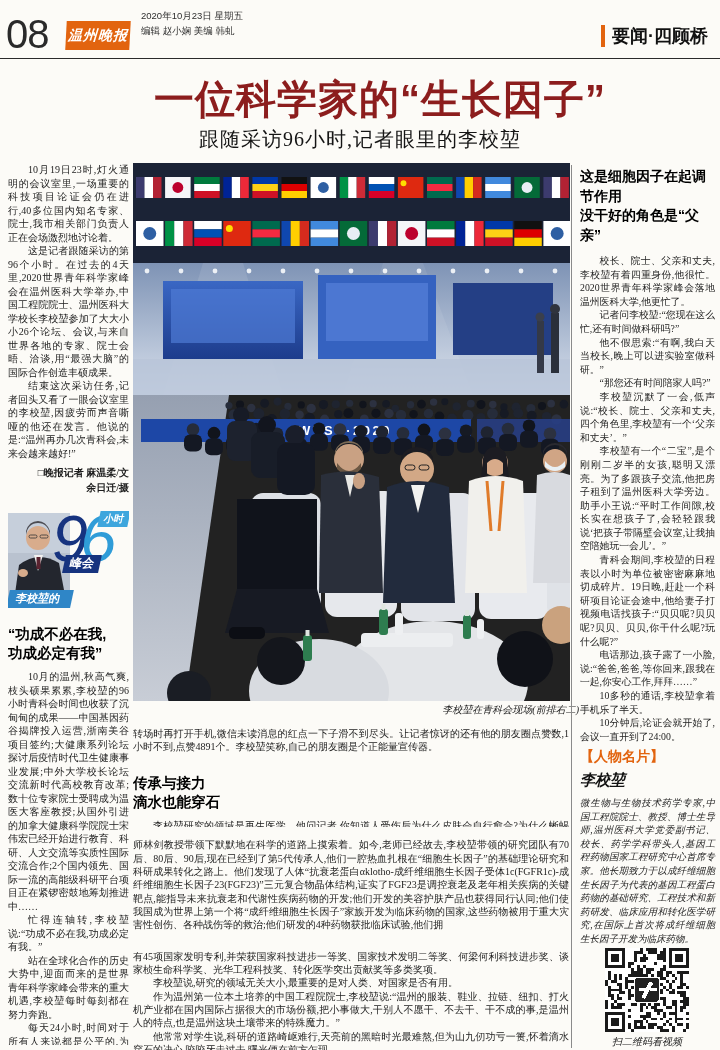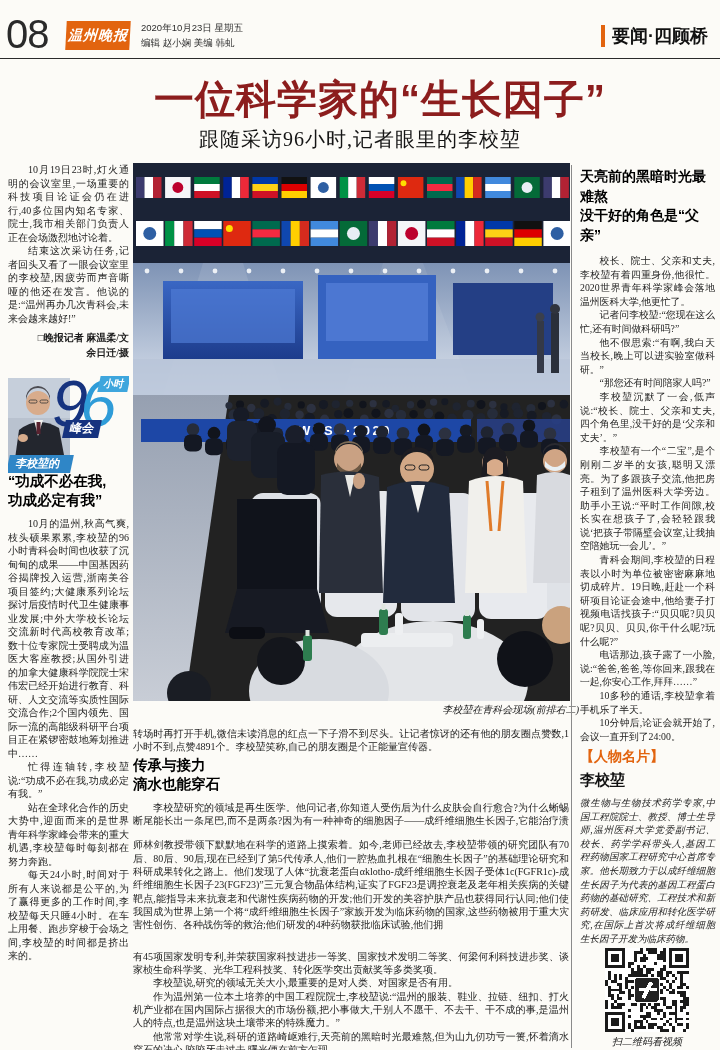--- a/index.html
+++ b/index.html
@@ -6,21 +6,21 @@
   .page{position:relative;width:720px;height:1050px;margin:0 auto;background:#fcfbf7;
         font-family:"Liberation Serif","DejaVu Serif",serif;color:#1c1c1c;overflow:hidden;}
 
   
   .pagenum{position:absolute;left:6px;top:12px;font-family:"Liberation Sans","DejaVu Sans",sans-serif;
            font-weight:400;font-size:40px;line-height:44px;color:#2a2a2a;letter-spacing:-1px;}
   .brandbox{position:absolute;left:66px;top:21px;width:64px;height:29px;background:#e2640f;
             color:#fff;display:flex;align-items:center;justify-content:center;
             font-family:"Liberation Sans",sans-serif;font-weight:bold;font-style:italic;
             font-size:14px;letter-spacing:1px;transform:skewX(-3deg);}
-  .dateblock{position:absolute;left:141px;top:20px;font-family:"Liberation Sans",sans-serif;
+  .dateblock{position:absolute;left:141px;top:8px;font-family:"Liberation Sans",sans-serif;
              font-size:9.5px;line-height:15px;color:#2e2e2e;}
   .sectiontag{position:absolute;right:12px;top:24px;display:flex;align-items:center;gap:7px;
               font-family:"Liberation Sans",sans-serif;font-size:18px;font-weight:bold;color:#111;}
   .sectionbar{width:4px;height:22px;background:#e2640f;}
   .headrule{position:absolute;left:0;top:58px;width:720px;border-top:1.5px solid #2a2a2a;}
 
   
   .headline{position:absolute;left:0;top:76px;width:720px;text-align:center;
             font-family:"Liberation Sans","DejaVu Sans",sans-serif;font-weight:900;
             font-size:40px;line-height:46px;color:#8c1d1d;letter-spacing:1px;margin-left:20px;}
@@ -47,21 +47,21 @@
              font-family:"Liberation Sans",sans-serif;font-size:10px;font-weight:bold;
              padding:1px 5px;transform:skewX(-12deg);}
   .b96-summit{position:absolute;left:56px;top:52px;background:#16337f;color:#fff;
               font-family:"Liberation Sans",sans-serif;font-size:12px;font-weight:bold;
               padding:2px 6px;transform:skewX(-12deg);}
   .b96-who{position:absolute;left:0;bottom:-2px;background:#2f86c7;color:#fff;
            font-family:"Liberation Sans",sans-serif;font-size:11px;font-weight:bold;
            padding:2px 12px 2px 8px;transform:skewX(-12deg);}
 
   .sec-head{font-family:"Liberation Sans","DejaVu Sans",sans-serif;font-weight:bold;
-            font-size:14.5px;line-height:19px;color:#000;margin:2px 0 7px 0;}
+            font-size:14.5px;line-height:19px;color:#000;margin:20px 0 7px 0;}
 
   
   .photo{position:absolute;left:133px;top:163px;width:437px;height:538px;background:#222;}
   .photo svg{display:block;width:100%;height:100%;}
   .wyss{font-family:"Liberation Sans",sans-serif;font-weight:bold;letter-spacing:2.5px;}
   .photocap{position:absolute;left:145px;top:703px;width:434px;text-align:right;
             font-style:italic;font-size:10px;color:#222;}
 
   
   .bottomcols{position:absolute;left:133px;top:727px;width:436px;height:323px;
@@ -71,21 +71,21 @@
   
   .vrule{position:absolute;left:571px;top:165px;height:883px;border-left:1px solid #8a8a8a;}
   .rightcol{position:absolute;left:580px;top:167px;width:135px;height:578px;overflow:hidden;}
   .rc-head{font-family:"Liberation Sans","DejaVu Sans",sans-serif;font-weight:bold;
            font-size:14px;line-height:19.5px;color:#000;margin-bottom:9px;}
   .rc-body{font-size:9.8px;line-height:13.6px;}
 
   .profile{position:absolute;left:580px;top:748px;width:135px;}
   .profile-tag{font-family:"Liberation Sans",sans-serif;font-weight:bold;font-size:14px;color:#e2640f;}
   .profile-name{font-family:"Liberation Sans",sans-serif;font-weight:bold;font-size:15px;
-                color:#111;margin:5px 0 7px 0;}
+                color:#111;margin:5px 0 7px 0;font-style:italic;}
   .profile-text{font-style:italic;font-size:9.5px;line-height:13.6px;text-align:justify;color:#222;}
 
   .qrwrap{position:absolute;left:604px;top:948px;width:86px;text-align:center;}
   .qrwrap svg{display:block;width:84px;height:84px;margin:0 auto;}
   .qrcap{font-style:italic;font-size:10px;margin-top:3px;color:#222;}
 </style>
 </head>
 <body>
 
 <div class="page">
@@ -100,20 +100,21 @@
     <div class="sectionbar"></div>
     <span>要闻·四顾桥</span>
   </div>
   <div class="headrule"></div>
 
   <div class="headline">一位科学家的“生长因子”</div>
   <div class="subhead">跟随采访96小时,记者眼里的李校堃</div>
 
   <div class="leftcol bodytext">
     <p>10月19日23时,灯火通明的会议室里,一场重要的科技项目论证会仍在进行,40多位国内知名专家、院士,我市相关部门负责人正在会场激烈地讨论着。</p>
+    <p>这是记者跟随采访的第96个小时。在过去的4天里,2020世界青年科学家峰会在温州医科大学举办,中国工程院院士、温州医科大学校长李校堃参加了大大小小26个论坛、会议,与来自世界各地的专家、院士会晤、洽谈,用“最强大脑”的国际合作创造丰硕成果。</p>
     <p>结束这次采访任务,记者回头又看了一眼会议室里的李校堃,因疲劳而声音嘶哑的他还在发言。他说的是:“温州再办几次青科会,未来会越来越好!”</p>
     <div class="byline">
       <div>□晚报记者 麻温柔/文</div>
       <div>余日迁/摄</div>
     </div>
 
     <div class="badge96">
       <svg class="b96-photo" viewBox="0 0 62 88">
         <rect x="0" y="0" width="62" height="88" fill="#b9c2cf"></rect>
         <rect x="0" y="0" width="62" height="40" fill="#c6cfdb"></rect>
@@ -533,29 +534,29 @@
       <p class="noindent">有45项国家发明专利,并荣获国家科技进步一等奖、国家技术发明二等奖、何梁何利科技进步奖、谈家桢生命科学奖、光华工程科技奖、转化医学突出贡献奖等多类奖项。</p>
       <p>李校堃说,研究的领域无关大小,最重要的是对人类、对国家是否有用。</p>
       <p>作为温州第一位本土培养的中国工程院院士,李校堃说:“温州的服装、鞋业、拉链、纽扣、打火机产业都在国内国际占据很大的市场份额,把小事做大,干别人不愿干、不去干、干不成的事,是温州人的特点,也是温州这块土壤带来的特殊魔力。”</p>
       <p>他常常对学生说,科研的道路崎岖难行,天亮前的黑暗时光最难熬,但为山九仞功亏一篑,怀着滴水穿石的决心,咬咬牙走过去,曙光便在前方乍现。</p>
     </div>
   </div>
 
   <div class="vrule"></div>
   <div class="rightcol">
     <div class="rc-head">
-      <div>天亮前的黑暗时光最难熬</div>
+      <div>这是细胞因子在起调节作用</div>
       <div>没干好的角色是“父亲”</div>
     </div>
     <div class="rc-body bodytext">
       <p>校长、院士、父亲和丈夫,李校堃有着四重身份,他很忙。2020世界青年科学家峰会落地温州医科大学,他更忙了。</p>
       <p>记者问李校堃:“您现在这么忙,还有时间做科研吗?”</p>
       <p>他不假思索:“有啊,我白天当校长,晚上可以进实验室做科研。”</p>
       <p>“那您还有时间陪家人吗?”</p>
-      <p>李校堃沉默了一会,低声说:“校长、院士、父亲和丈夫,四个角色里,没干好的是‘父亲和丈夫’。”</p>
+      <p>李校堃沉默了一会,低声说:“校长、院士、父亲和丈夫,四个角色里,李校堃有一个‘父亲和丈夫’。”</p>
       <p>李校堃有一个“二宝”,是个刚刚二岁半的女孩,聪明又漂亮。为了多跟孩子交流,他把房子租到了温州医科大学旁边。助手小王说:“平时工作间隙,校长实在想孩子了,会轻轻跟我说‘把孩子带隔壁会议室,让我抽空陪她玩一会儿’。”</p>
       <p>青科会期间,李校堃的日程表以小时为单位被密密麻麻地切成碎片。19日晚,赶赴一个科研项目论证会途中,他给妻子打视频电话找孩子:“贝贝呢?贝贝呢?贝贝、贝贝,你干什么呢?玩什么呢?”</p>
       <p>电话那边,孩子露了一小脸,说:“爸爸,爸爸,等你回来,跟我在一起,你安心工作,拜拜……”</p>
       <p>10多秒的通话,李校堃拿着手机乐了半天。</p>
       <p>10分钟后,论证会就开始了,会议一直开到了24:00。</p>
     </div>
   </div>
 
   <div class="profile">
     <div class="profile-tag">【人物名片】</div>

